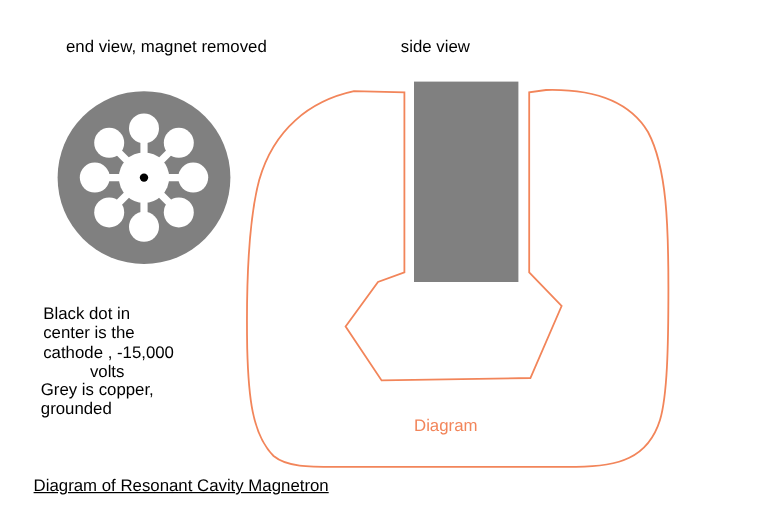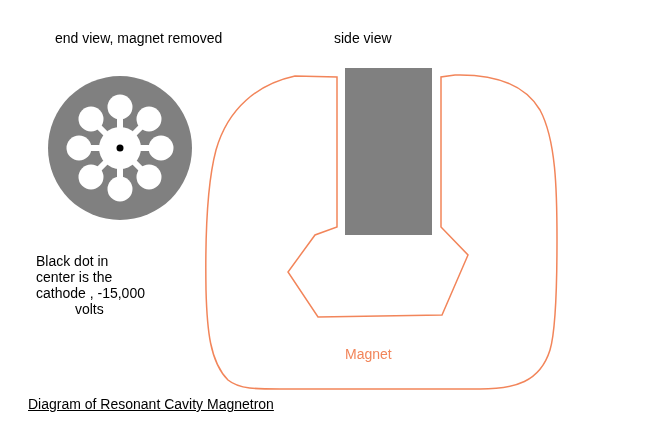--- a/index.html
+++ b/index.html
@@ -100,18 +100,20 @@
 
   <div class="label end-view-title">end view, magnet removed</div>
 
   <div class="label side-view-title">side view</div>
 
   <div class="label cathode-note">Black dot in
 center is the
 cathode , -15,000
           volts</div>
 
+  <div class="label copper-note">Grey is copper,
+grounded</div>
 
-  <div class="label magnet-label">Magnet</div>
+  <div class="label magnet-label">Diagram</div>
 
   <div class="label caption">Diagram of Resonant Cavity Magnetron</div>
 
 </div>
 
 </body></html>

